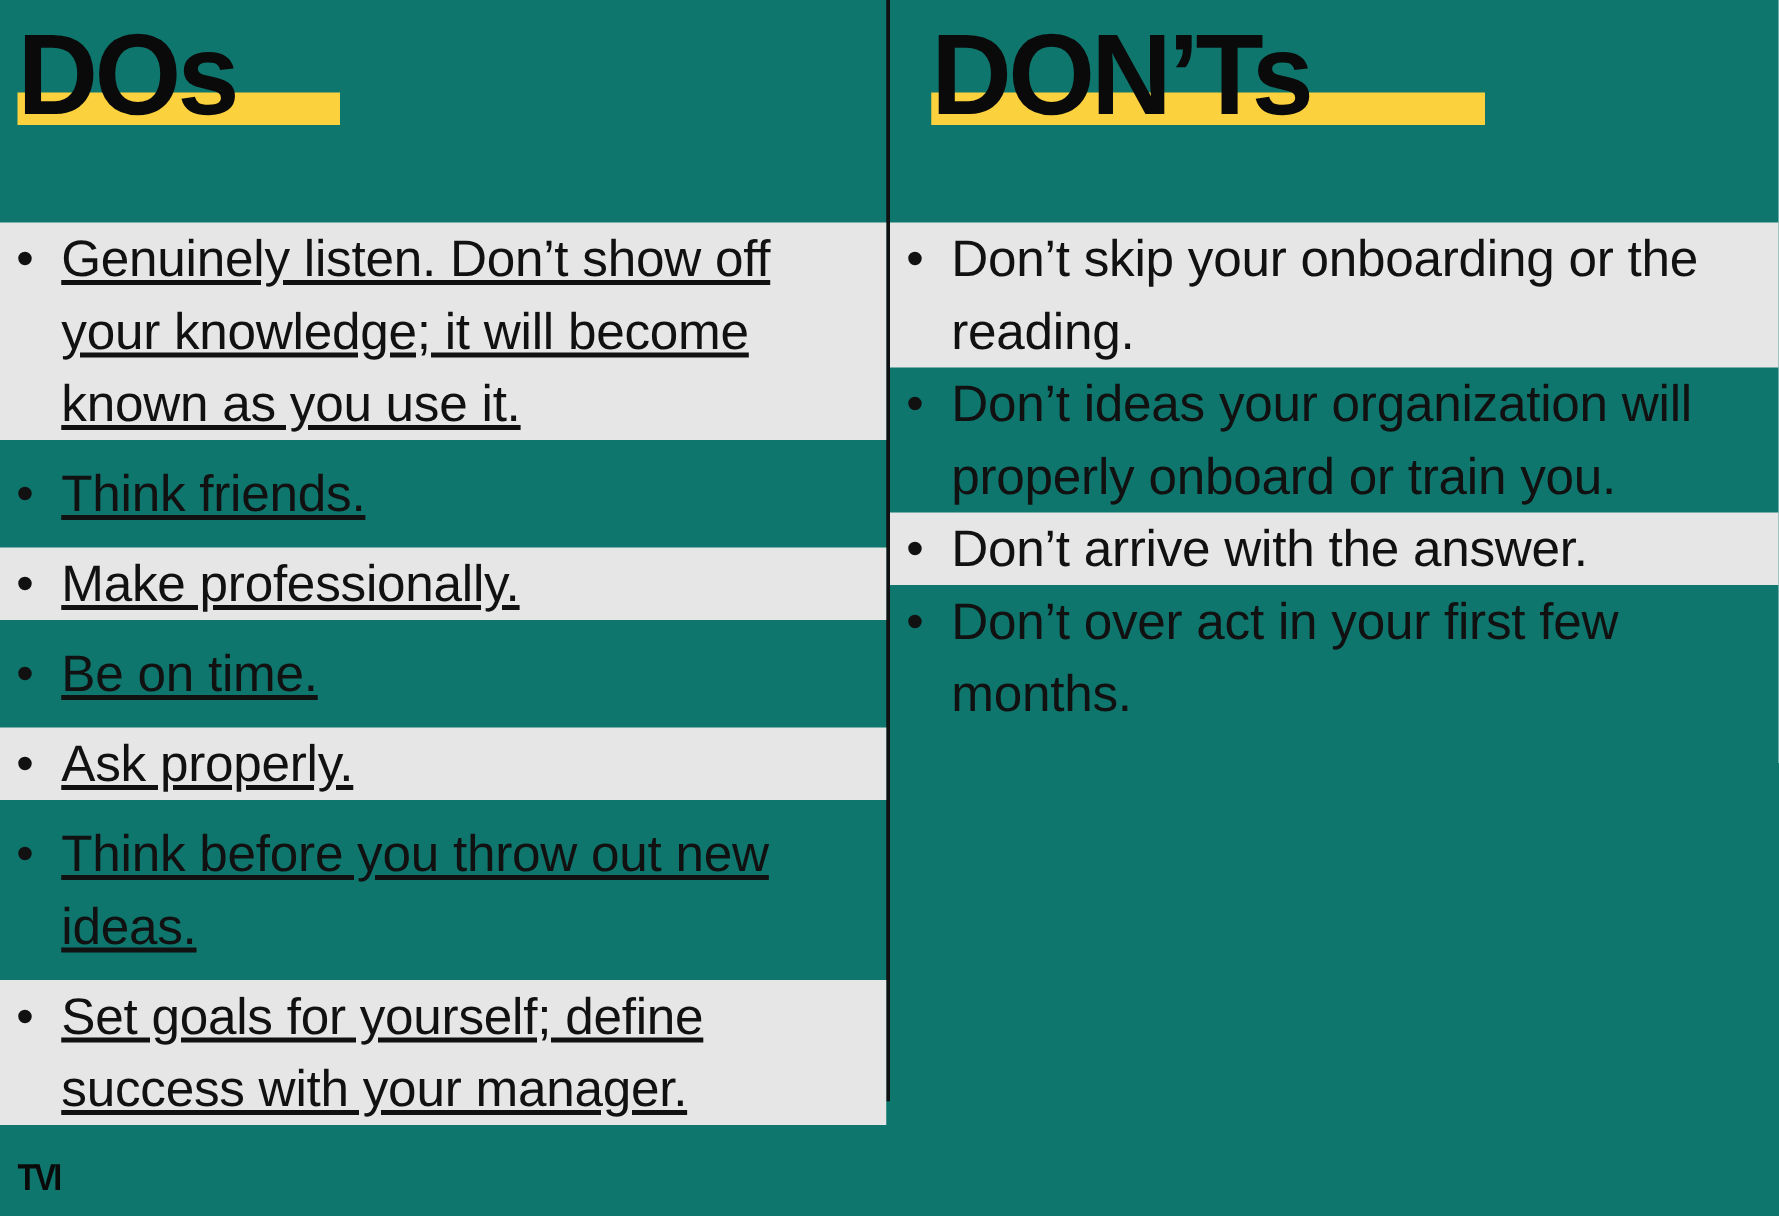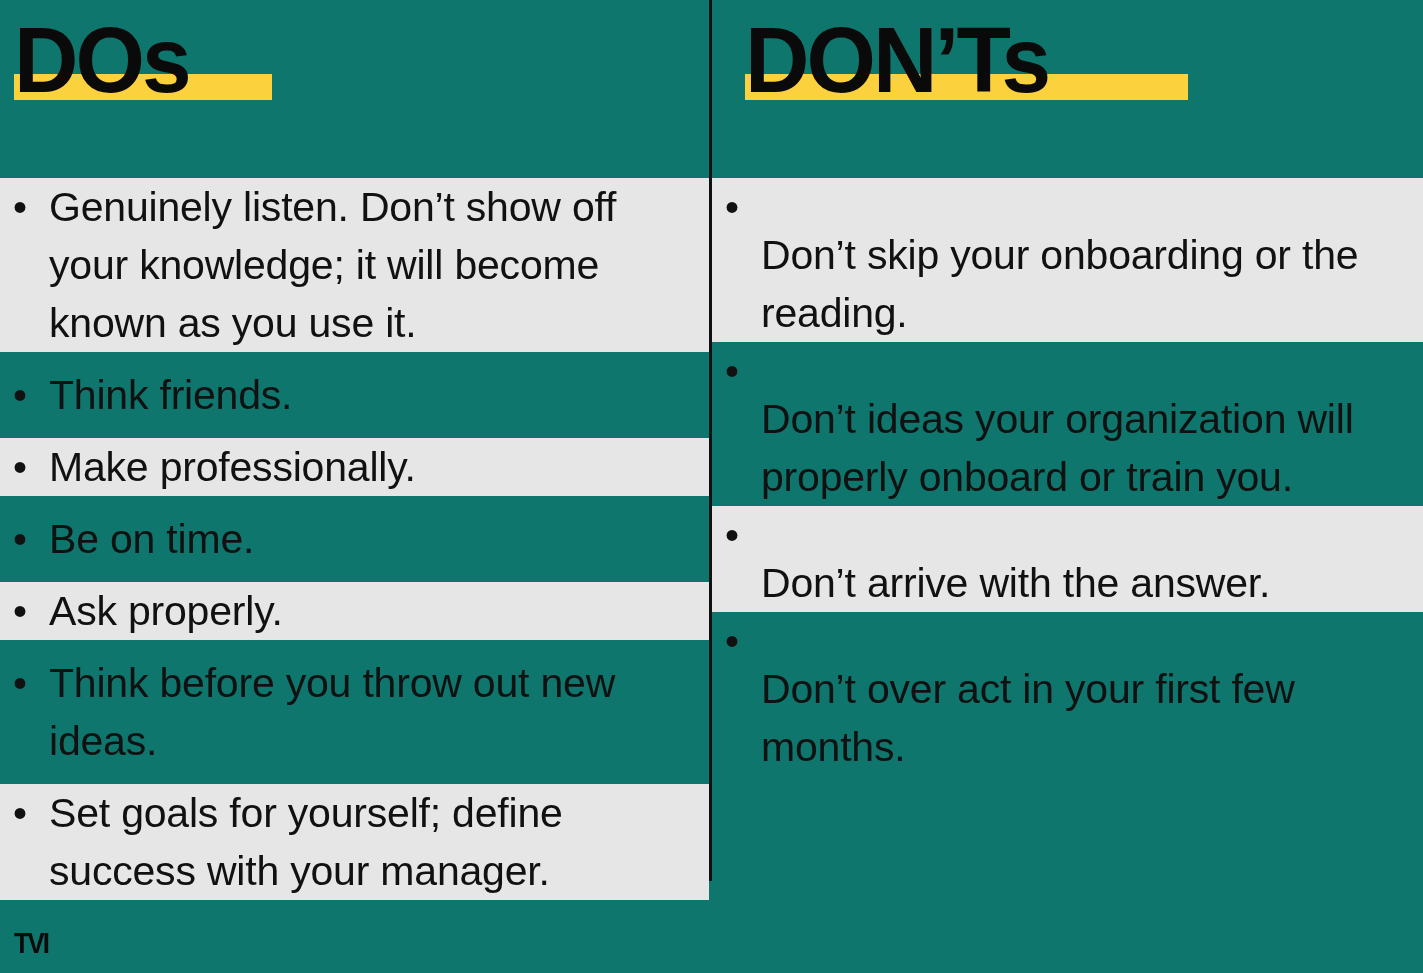--- a/index.html
+++ b/index.html
@@ -106,22 +106,22 @@
   }
   .item-text {
     flex: 1 1 auto;
     font-size: 41px;
     line-height: 58px;
     color: #111111;
     letter-spacing: -0.2px;
     font-weight: 400;
     padding-right: 8px;
   }
-  .col-left .item-text  { max-width: 636px; }
-  .col-right .item-text { max-width: 636px; margin-top: 48px; }
+  .col-left .item-text  { max-width: 636px; text-decoration: underline; }
+  .col-right .item-text { max-width: 636px; }
 
   .gap { height: 14px; }
 
   
   .footer-logo {
     position: absolute;
     left: 14px;
     top: 928px;
     font-family: "Liberation Sans", "DejaVu Sans", sans-serif;
     font-weight: 900;

